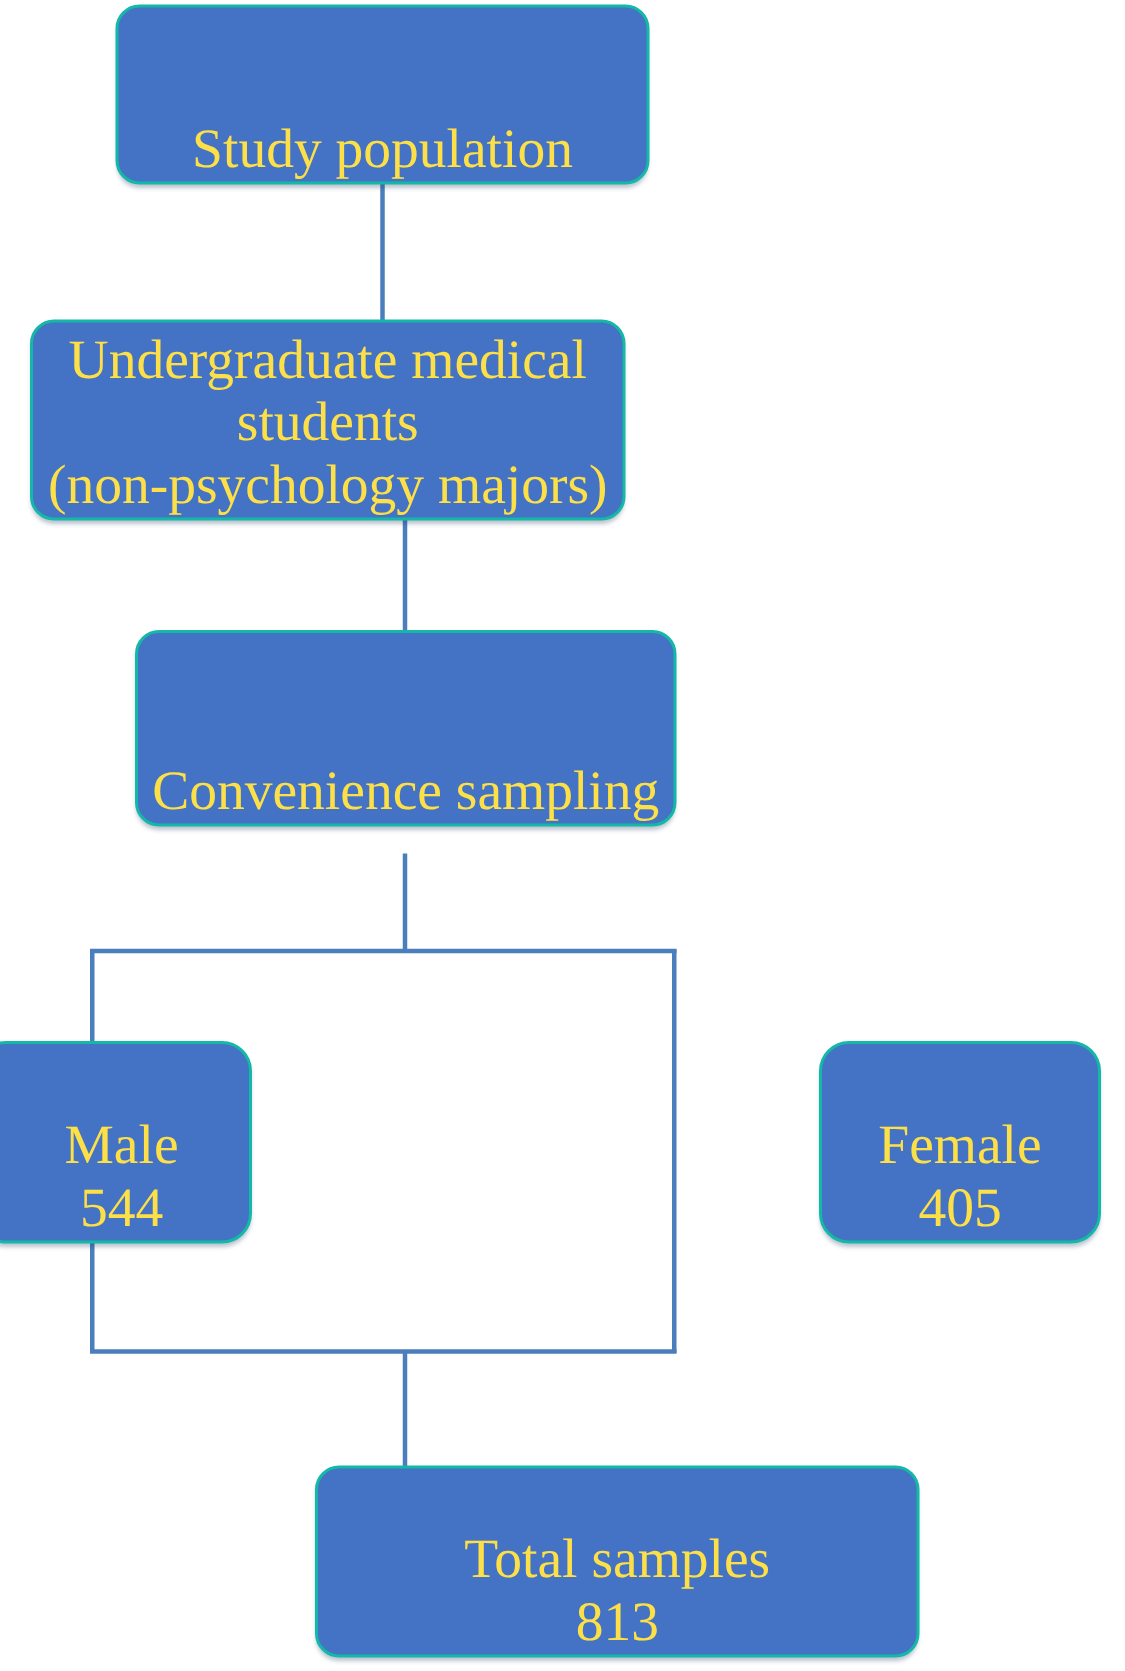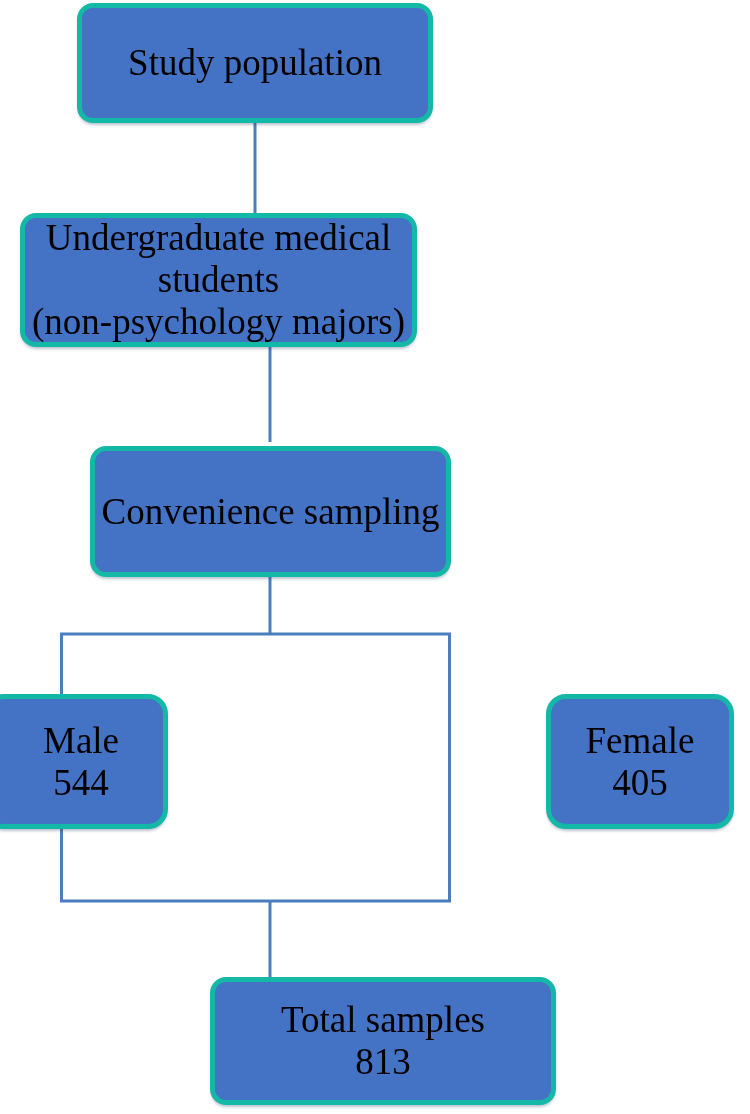--- a/index.html
+++ b/index.html
@@ -33,25 +33,25 @@
     z-index: 1;
     pointer-events: none;
   }
 
   
   .node {
     position: absolute;
     z-index: 3;
     box-sizing: border-box;
     background: #4472C4;
-    border: 5px solid #14b8a6;
+    border: 2px solid #14b8a6;
     border-radius: 14px;
-    color: #000000;
+    color: #fde047;
     display: flex;
-    align-items: center;
+    align-items: flex-end;
     justify-content: center;
     text-align: center;
     line-height: 1.13;
     box-shadow: 0 3px 3px -1px rgba(30,56,100,0.30);
     -webkit-font-smoothing: antialiased;
   }
 
   .node .node-text {
     display: block;
     width: 100%;
@@ -74,21 +74,21 @@
     left: 20px;
     top: 213px;
     width: 397px;
     height: 134px;
     border-radius: 16px;
     font-size: 37px;
   }
 
   #node-convenience-sampling {
     left: 90px;
-    top: 446px;
+    top: 420px;
     width: 361px;
     height: 131px;
     border-radius: 16px;
     font-size: 37px;
   }
 
   #node-male {
     left: -16px;
     top: 694px;
     width: 184px;
@@ -103,21 +103,21 @@
     top: 694px;
     width: 188px;
     height: 135px;
     border-radius: 20px;
     font-size: 37px;
   }
 
   #node-total-samples {
     left: 210px;
     top: 977px;
-    width: 346px;
+    width: 403px;
     height: 128px;
     border-radius: 16px;
     font-size: 37px;
   }
 </style>
 </head>
 <body>
 
 <div id="flowchart">
 

